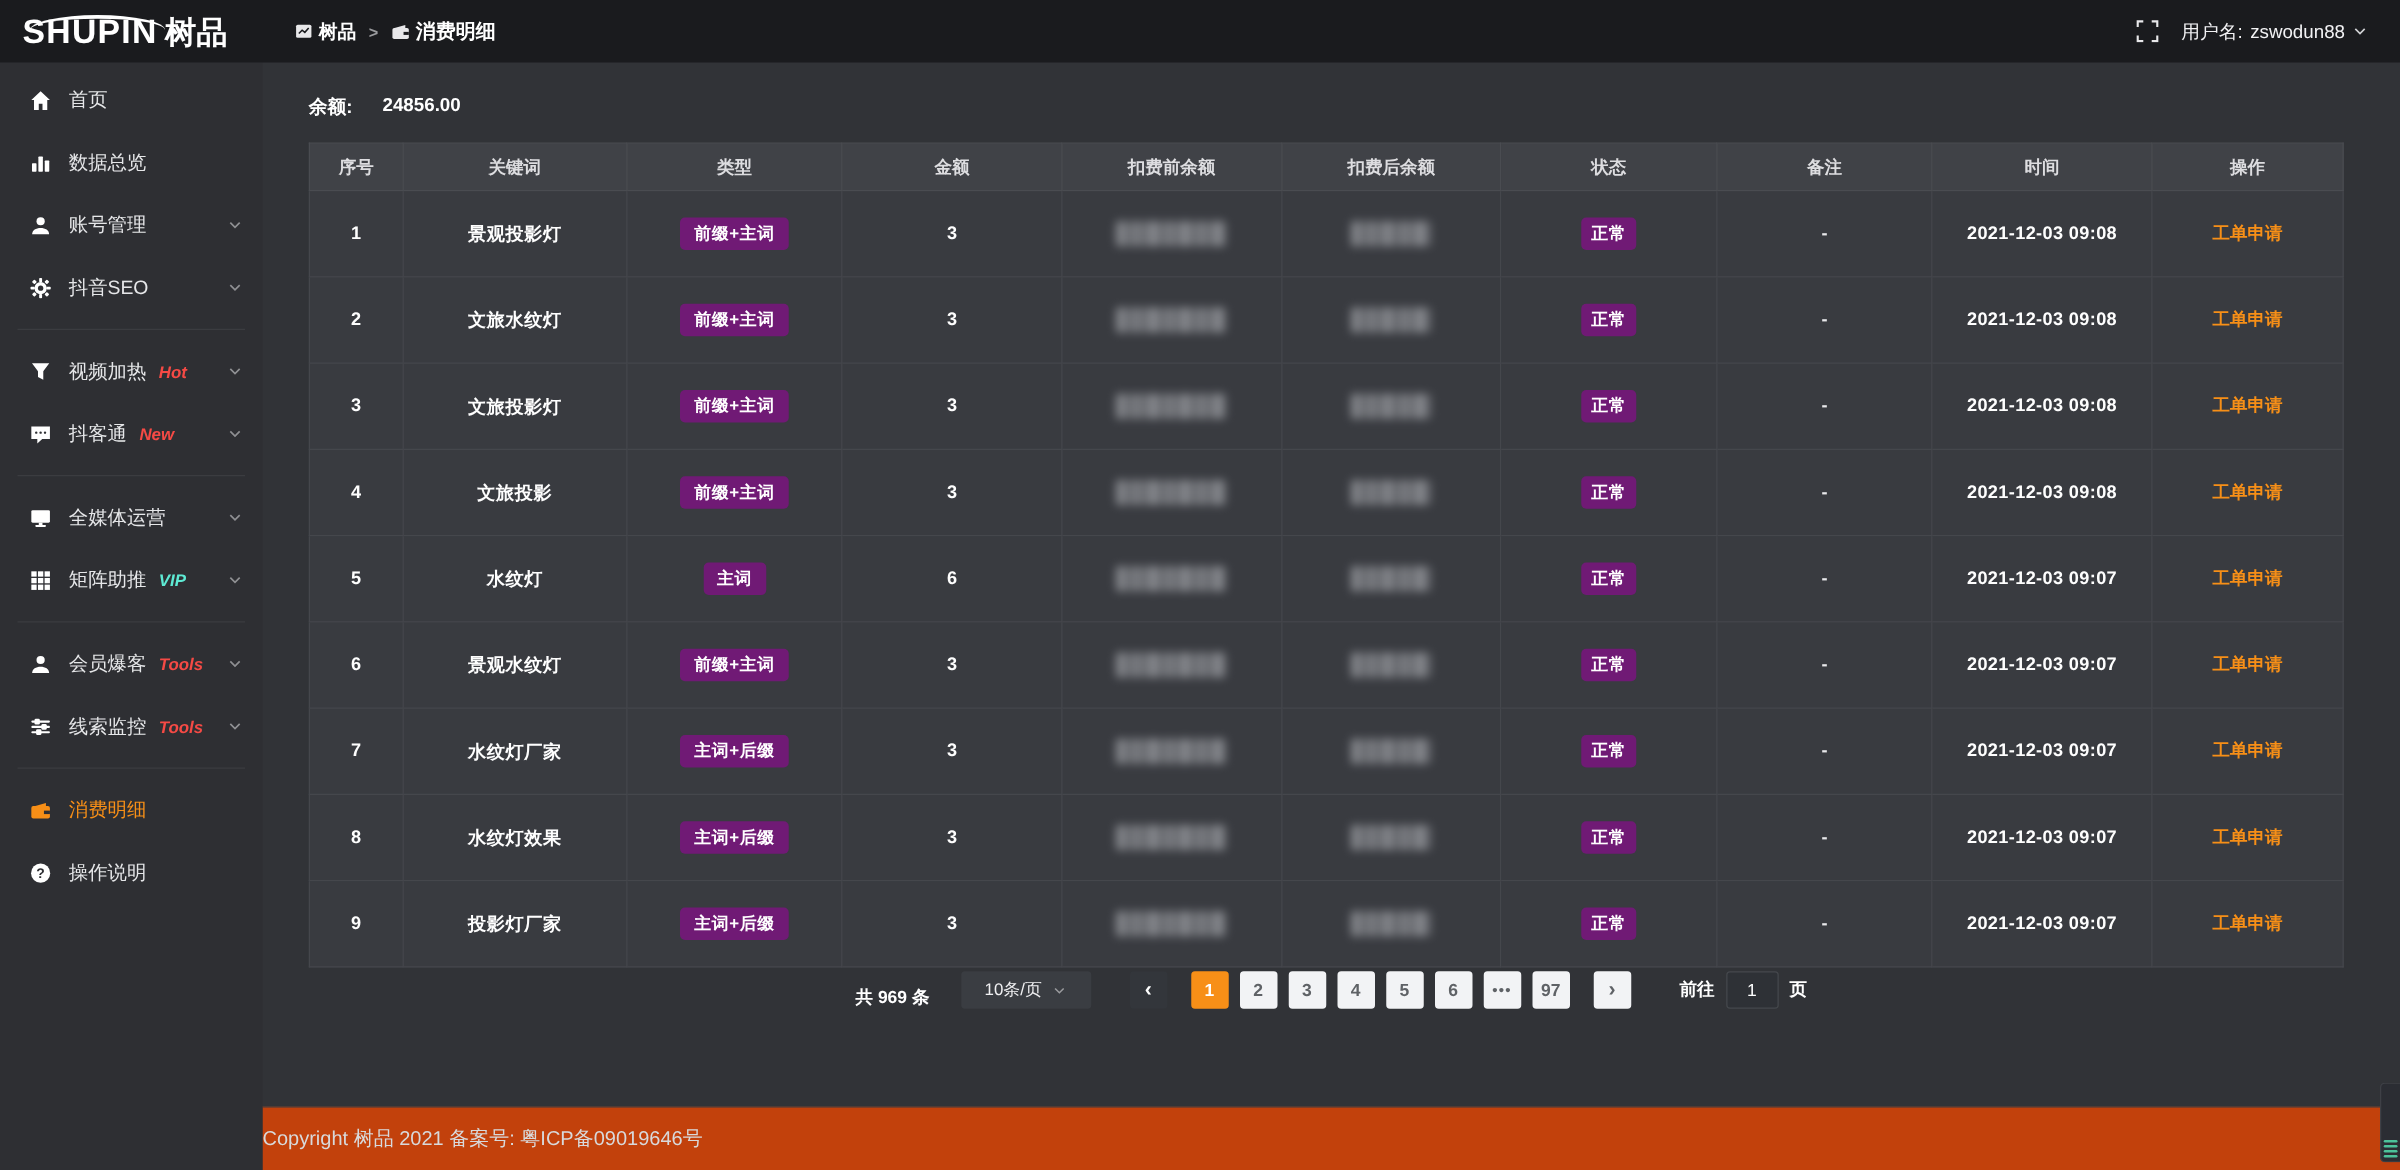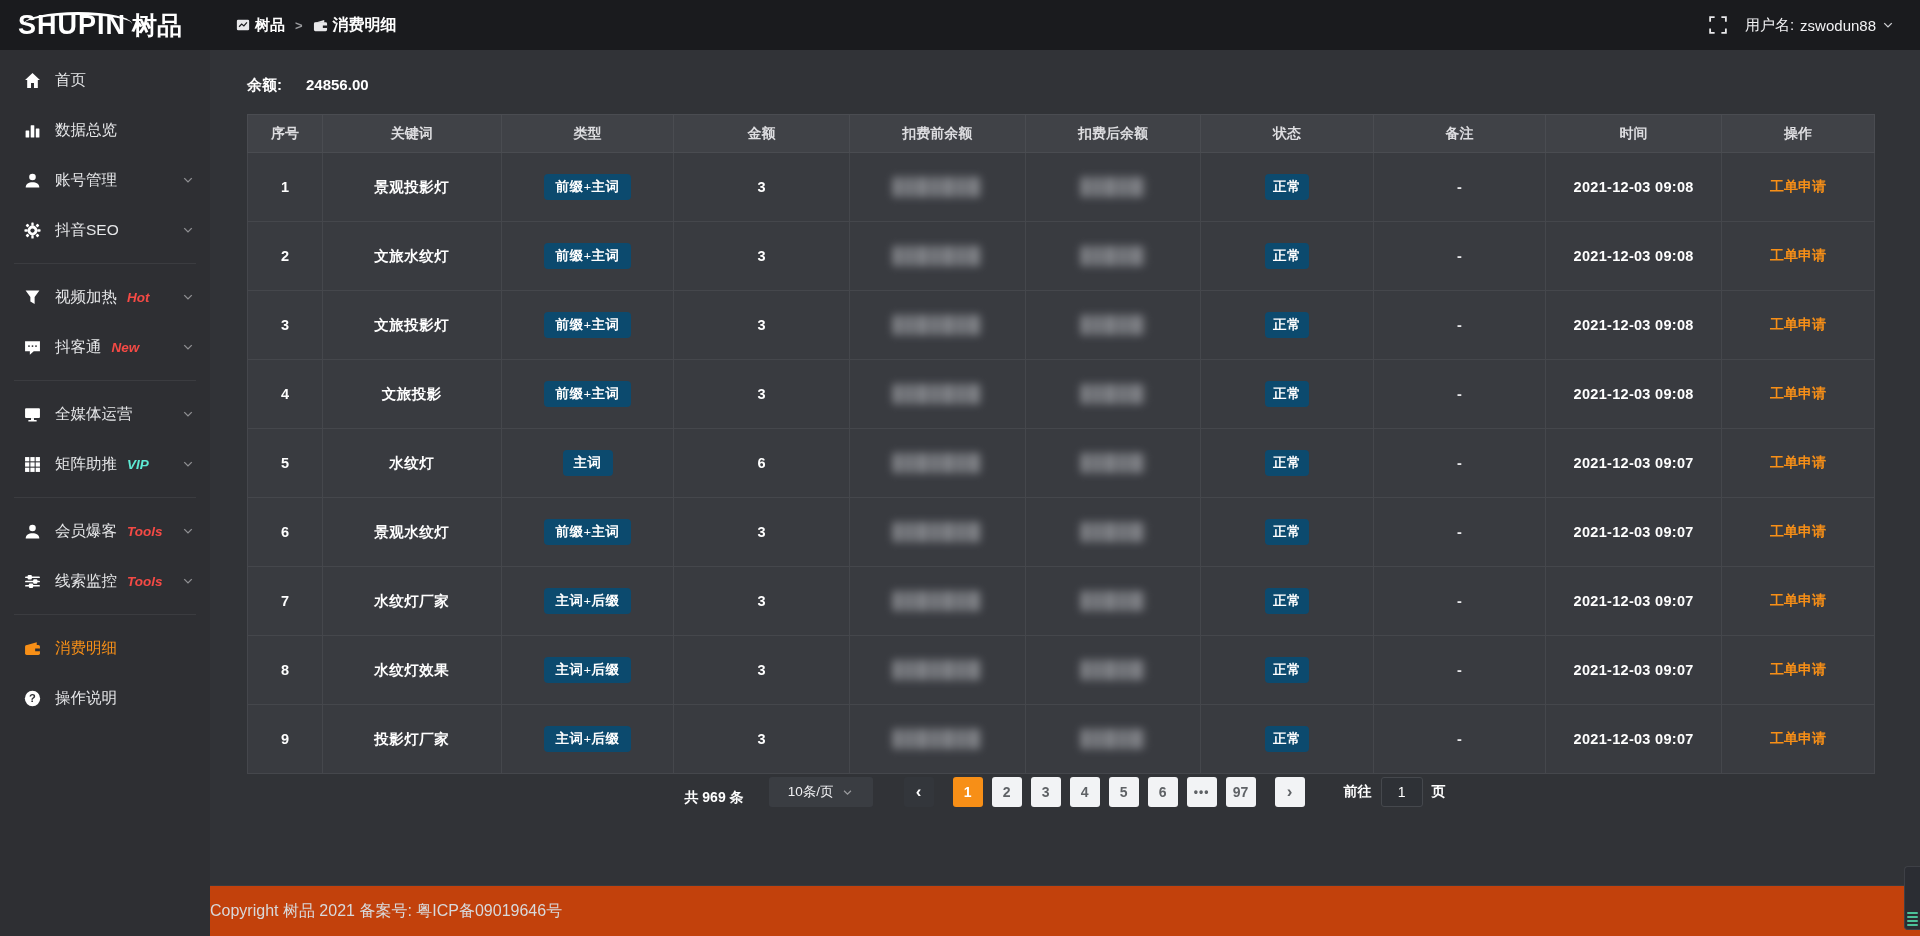--- a/index.html
+++ b/index.html
@@ -55,22 +55,22 @@
     background:#404247; height:38px; color:#dddde0; font-size:14px; font-weight:bold;
     border:1px solid #4a4c51; text-align:center;
   }
   tbody td {
     background:#393b40; height:69px; text-align:center; vertical-align:middle;
     color:#fefefe; font-size:14.5px; border:1px solid #45474c;
   }
   td.c-index, td.c-amount { font-weight:bold; }
   td.c-keyword { font-weight:600; letter-spacing:0.5px; }
   .badge {
-    display:inline-block; background:#0c4a6e; color:#fff; font-size:13.5px; font-weight:bold;
-    padding:6px 11px; border-radius:4px; line-height:1; letter-spacing:0.5px;font-family:Liberation Serif, serif;
+    display:inline-block; background:#701a75; color:#fff; font-size:13.5px; font-weight:bold;
+    padding:6px 11px; border-radius:4px; line-height:1; letter-spacing:0.5px;
   }
   .badge.status { padding:6px 8px; }
   .blur-block {
     display:inline-block; height:20px; border-radius:2px; vertical-align:middle;
     background:repeating-linear-gradient(90deg,#a3a5aa 0 7px,#6e7075 7px 12px,#8e9095 12px 20px,#77797e 20px 26px);
     filter:blur(4px); opacity:0.75;
   }
   .blur-a { width:88px; } .blur-b { width:64px; }
   .action-link { color:#f78f17; font-weight:bold; font-size:14px; cursor:pointer; text-decoration:none; }
   td.c-remark { color:#e8e8ea; font-weight:bold; }

